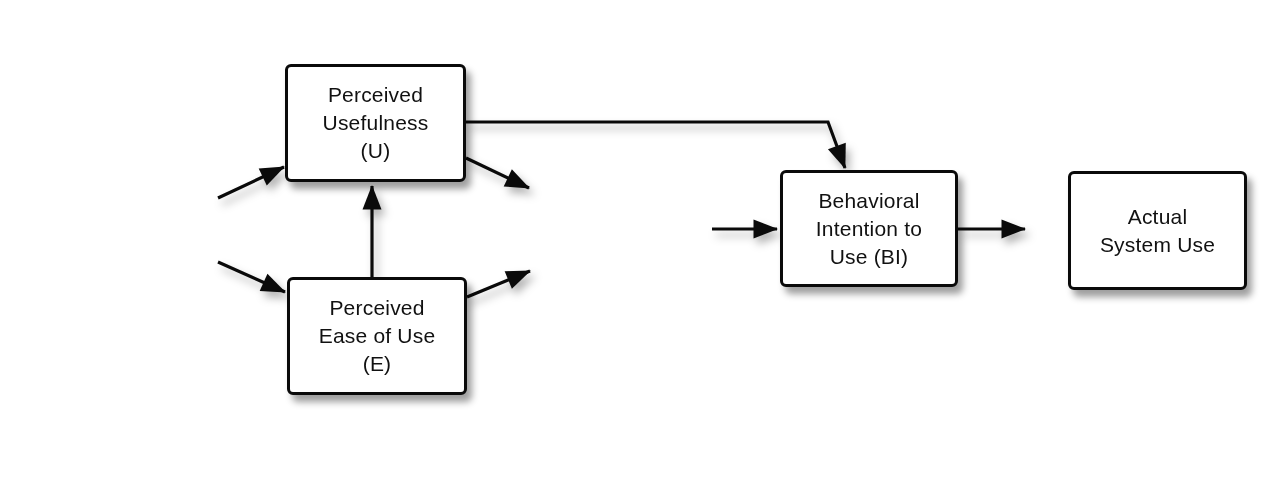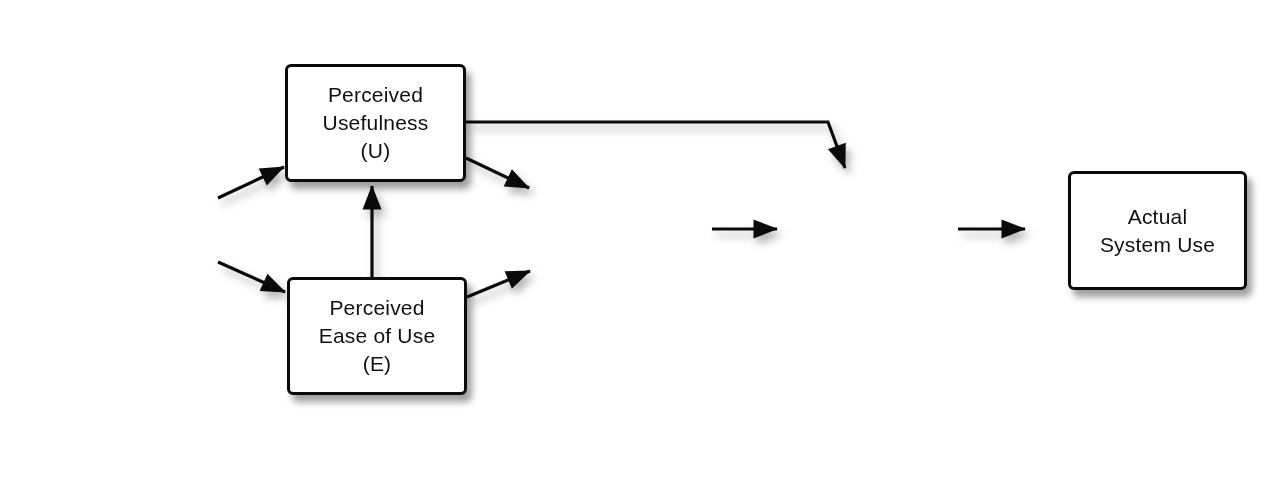--- a/index.html
+++ b/index.html
@@ -79,19 +79,24 @@
 (U)</div>
   </div>
 
   <div class="node" id="node-ease">
     <div class="node-label">Perceived
 Ease of Use
 (E)</div>
   </div>
 
 
+  <div class="node" id="node-intention">
+    <div class="node-label">Behavioral
+Intention to
+Use (BI)</div>
+  </div>
 
   <div class="node" id="node-actual">
     <div class="node-label">Actual
 System Use</div>
   </div>
 
 </div>
 
 </body></html>

